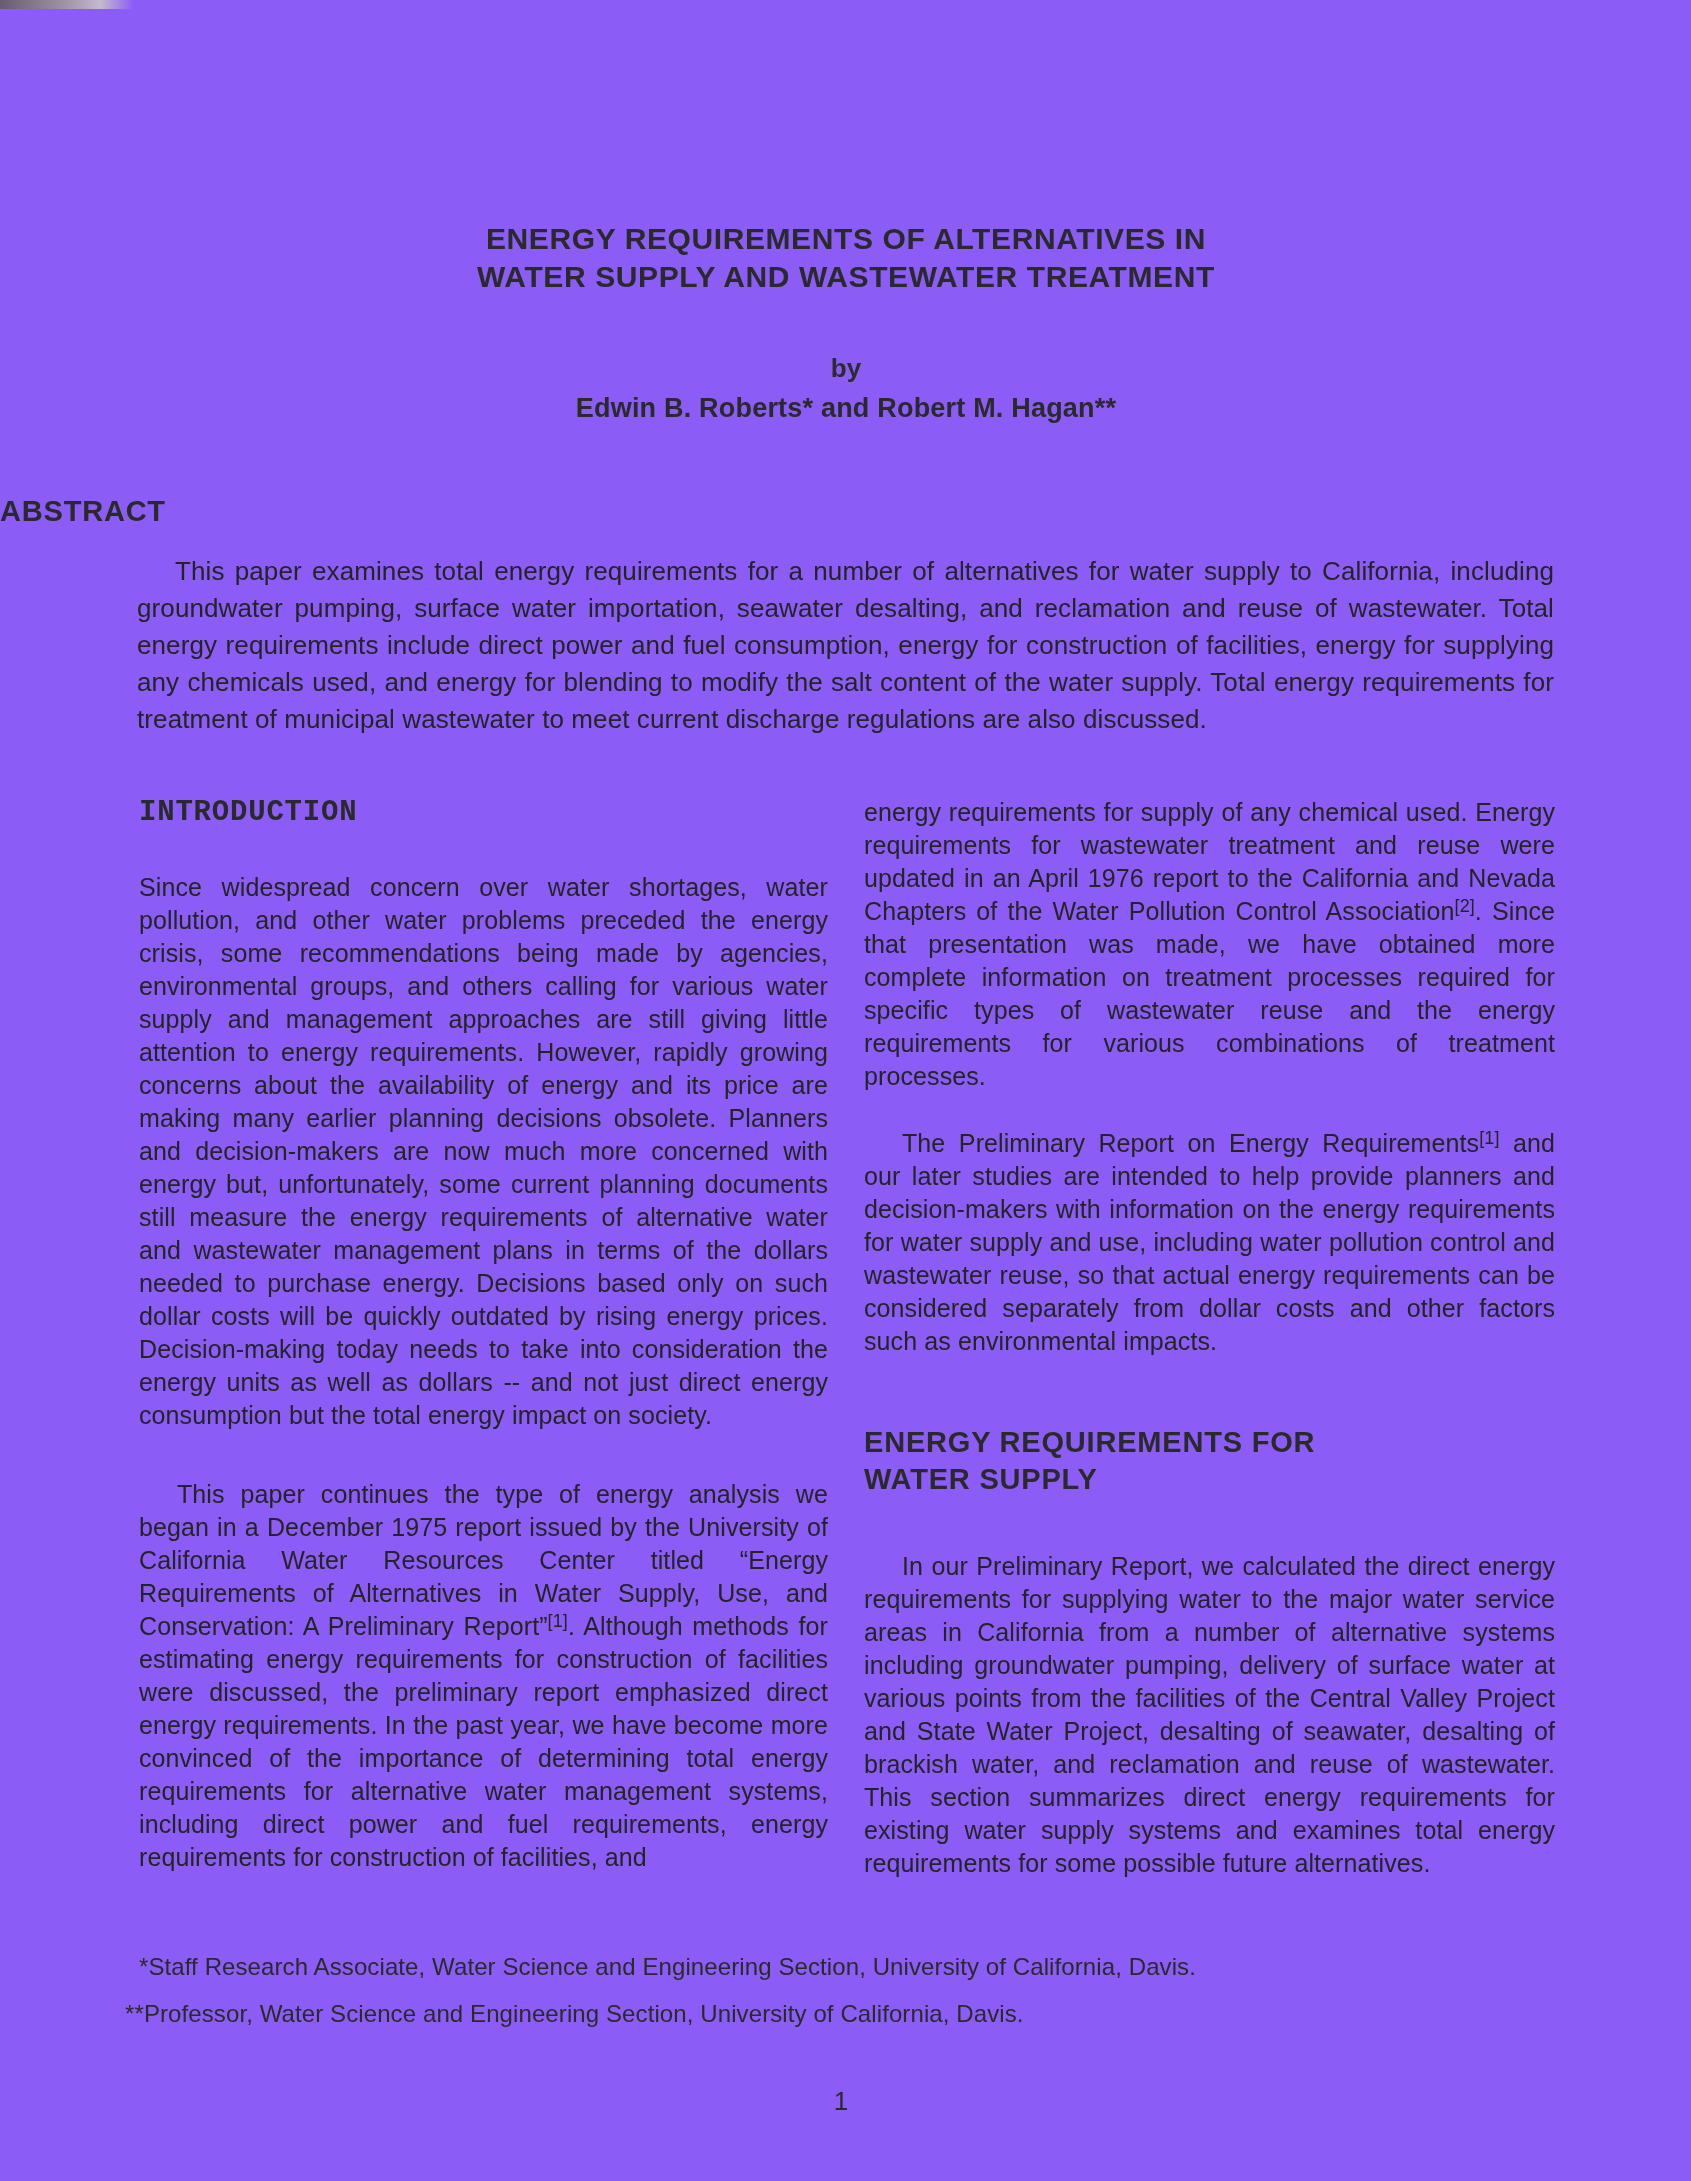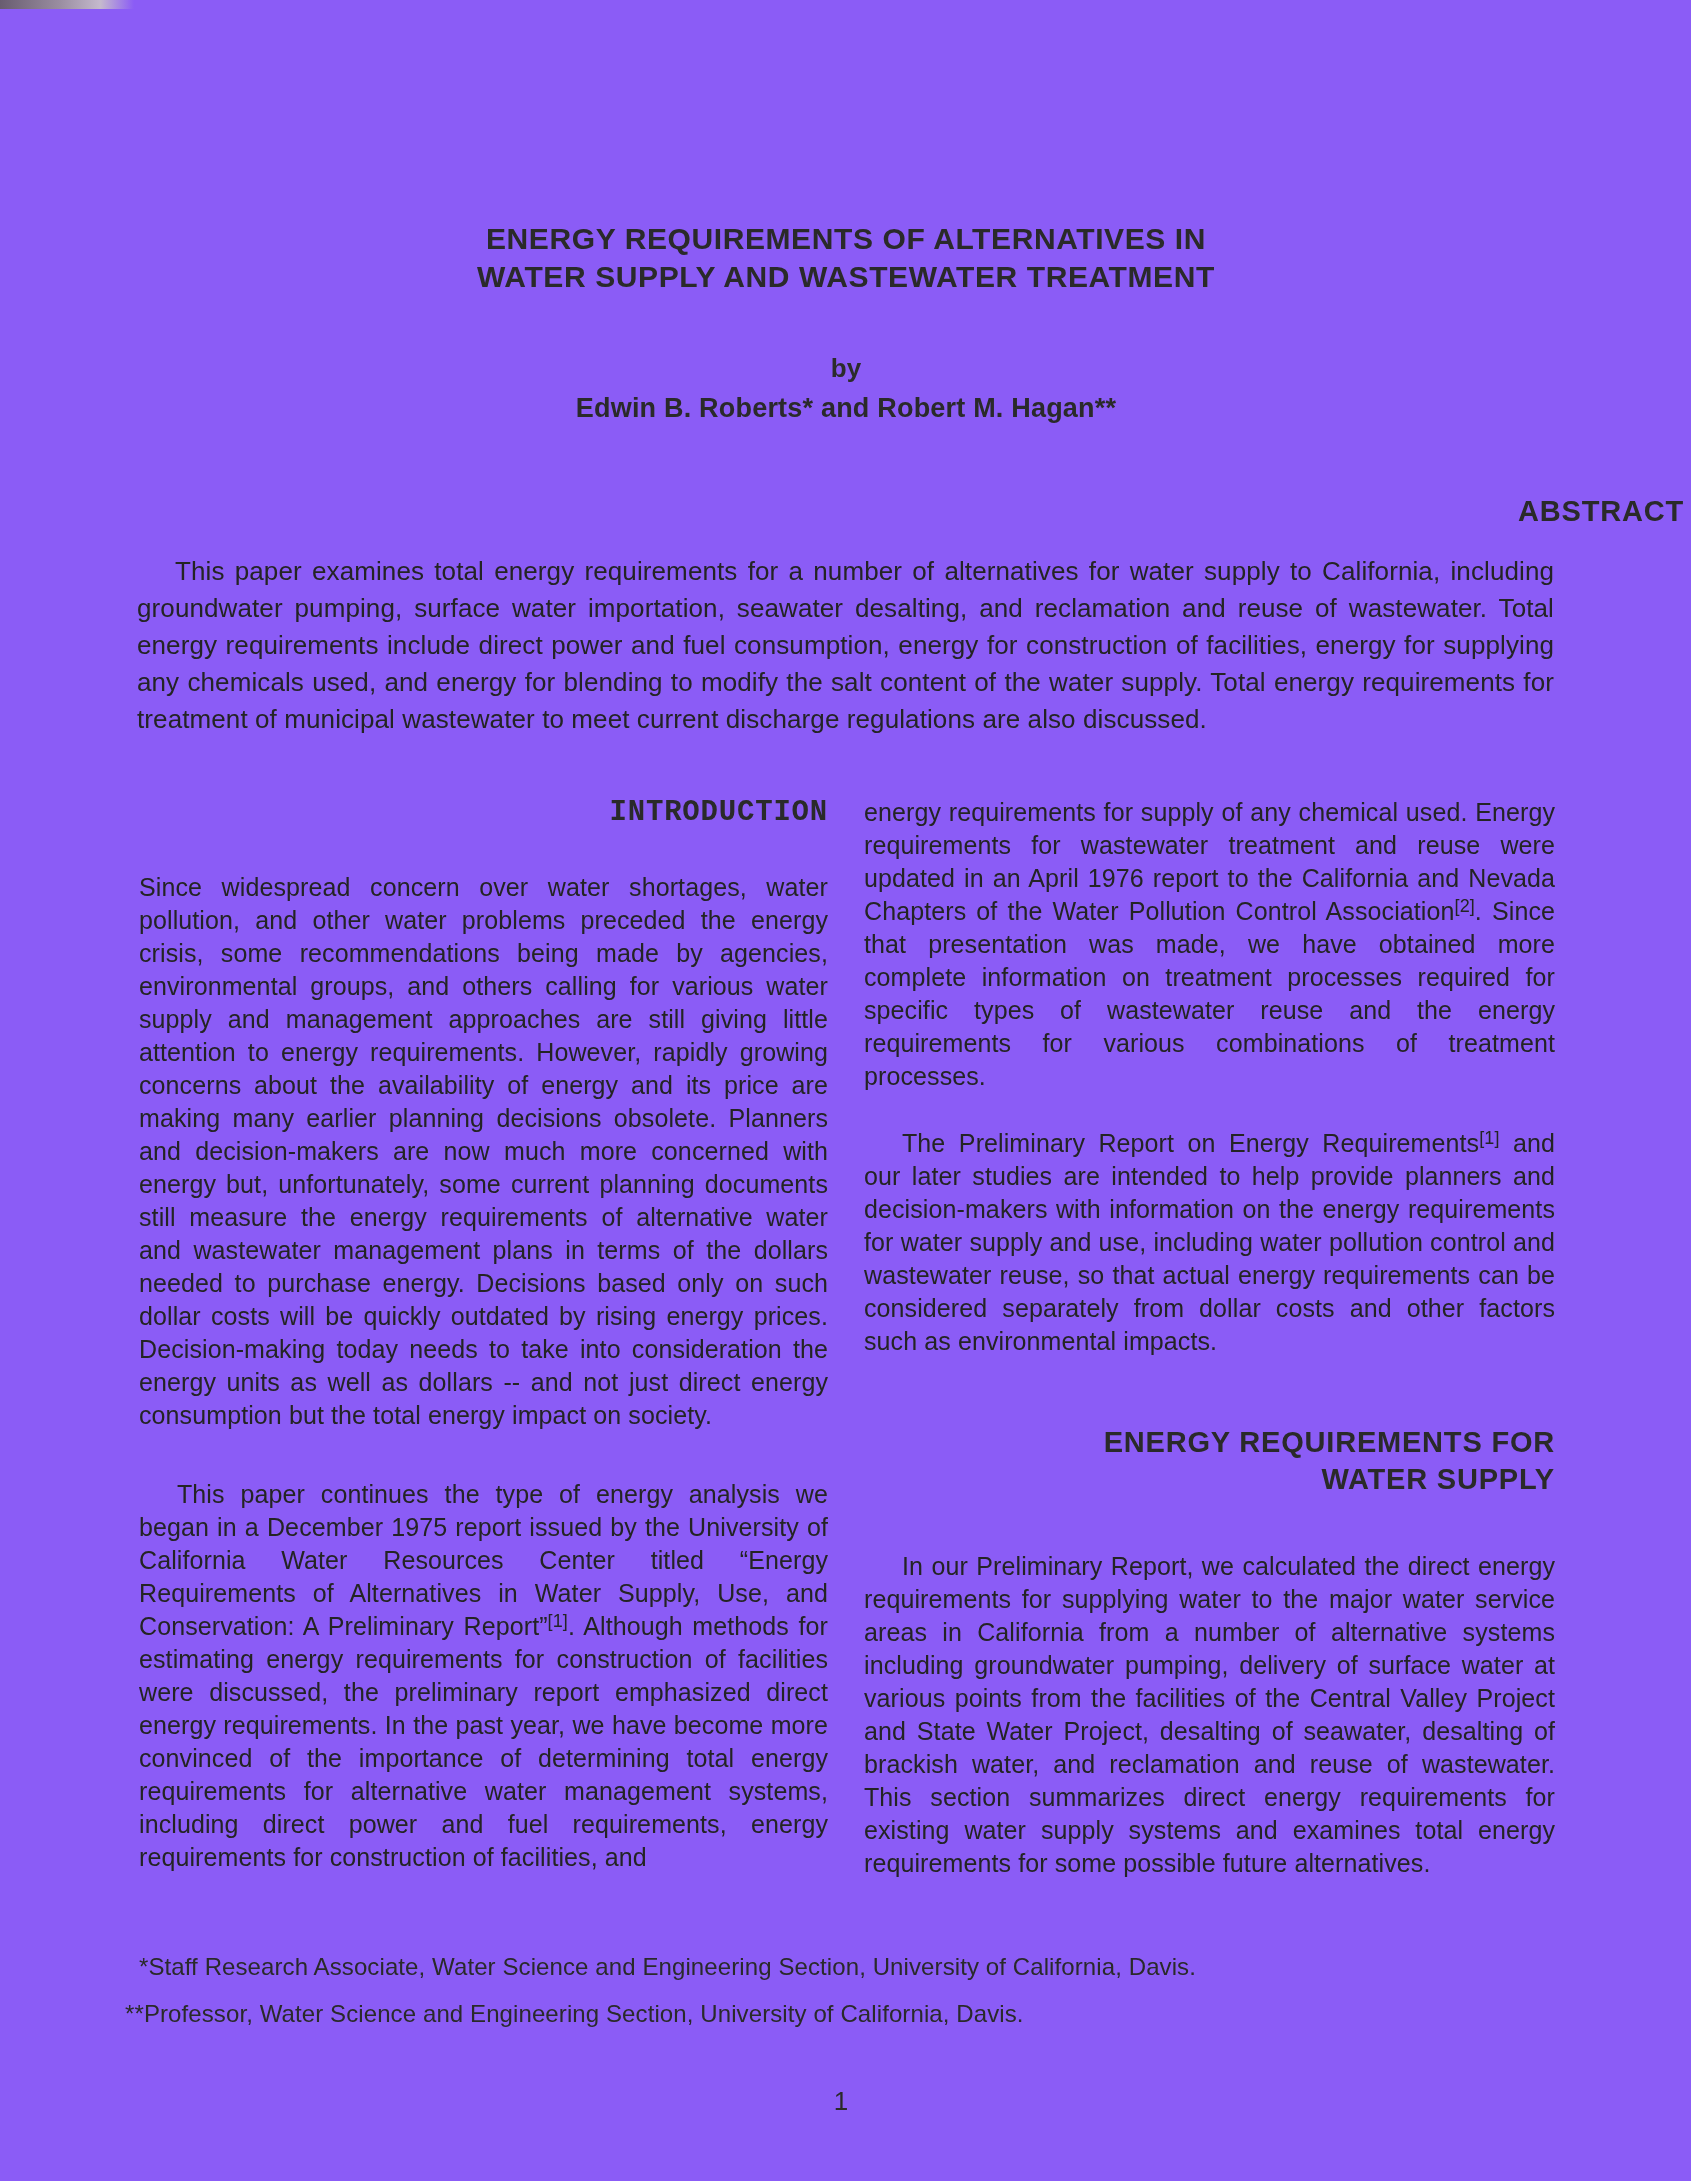--- a/index.html
+++ b/index.html
@@ -57,21 +57,21 @@
     font-size: 27px;
     font-weight: bold;
     letter-spacing: 0.2px;
     color: #2a2a2a;
   }
   .section-heading {
     font-weight: bold;
     font-size: 29px;
     letter-spacing: 0.8px;
     color: #2a2a2a;
-    text-align: right;
+    text-align: left;
     margin: 0;
   }
   .abstract-heading {
     position: absolute;
     top: 495px;
     left: 0;
     right: 8px;
   }
   .abstract-body {
     position: absolute;

